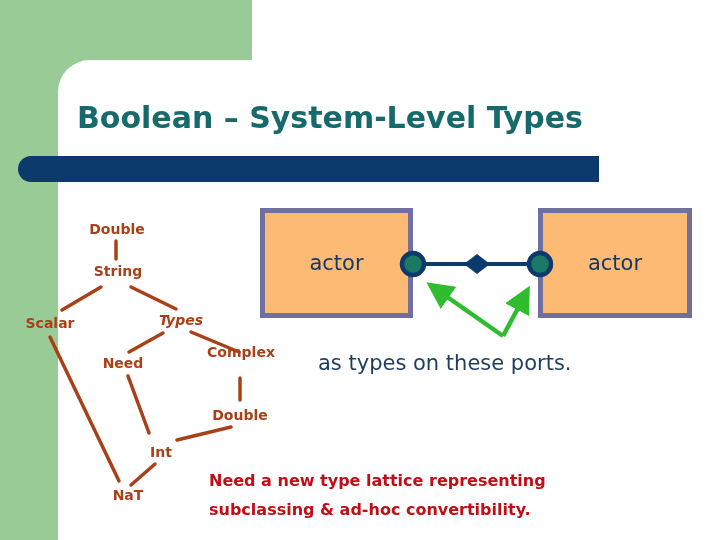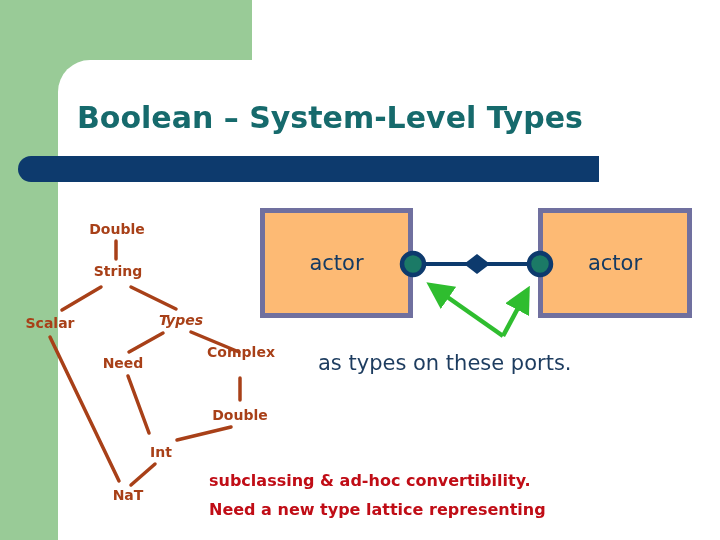--- a/index.html
+++ b/index.html
@@ -109,15 +109,15 @@
 <span class="tree-label" style="left:241px;top:344px;">Complex</span>
 <span class="tree-label" style="left:240px;top:407px;text-align:center;">Double</span>
 <span class="tree-label" style="left:161px;top:444px;">Int</span>
 <span class="tree-label" style="left:128px;top:487px;">NaT</span>
 
 <div class="note-navy">
   <div>as types on these ports.</div>
 </div>
 
 <div class="note-red">
+  <div>Need a new type lattice representing</div>
   <div>subclassing &amp; ad-hoc convertibility.</div>
-  <div>Need a new type lattice representing</div>
 </div>
 
 </body></html>

